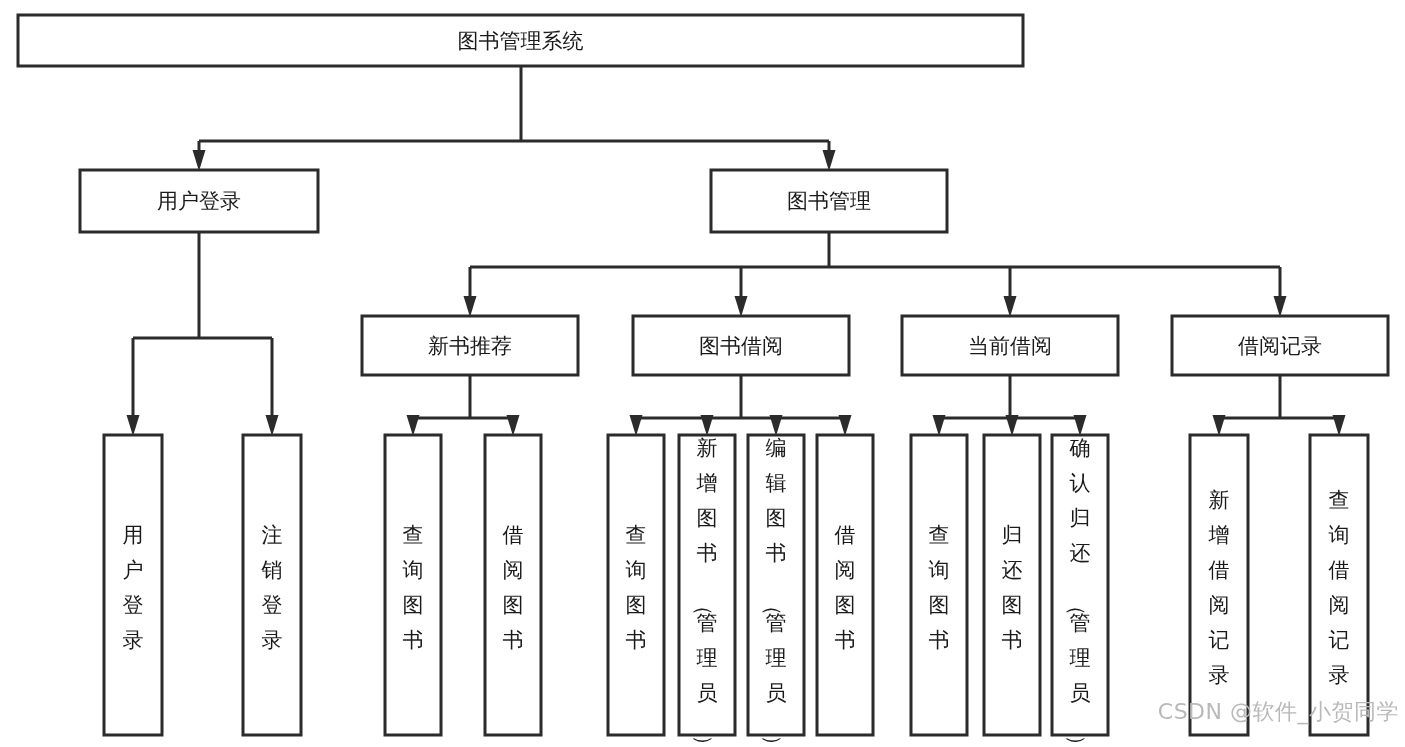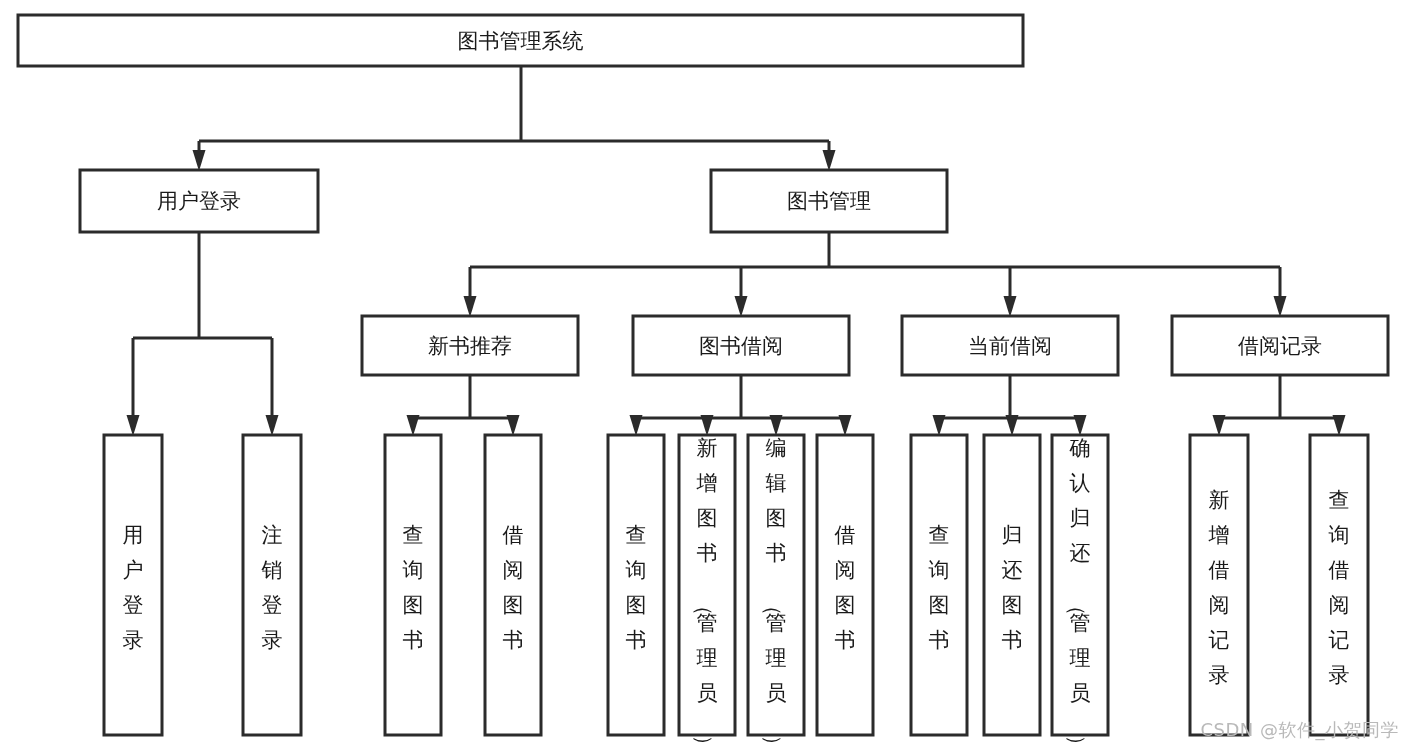--- a/index.html
+++ b/index.html
@@ -44,23 +44,23 @@
     stroke-width: 3;
     fill: none;
   }
   .arrow-head {
     fill: #2b2b2b;
     stroke: none;
   }
   .watermark {
     position: absolute;
     right: 6px;
-    bottom: 5px;
-    font-family: "DejaVu Sans", "Liberation Sans", sans-serif;
-    font-size: 18px;
+    bottom: 20px;
+    font-family: "DejaVu Sans", "Liberation Sans", sans-serif;
+    font-size: 22px;
     color: #b9b9b9;
     white-space: nowrap;
     letter-spacing: 0.5px;
     pointer-events: none;
   }
 </style>
 </head>
 <body>
 
 <svg id="diagram" viewBox="0 0 1405 747" xmlns="http://www.w3.org/2000/svg">

